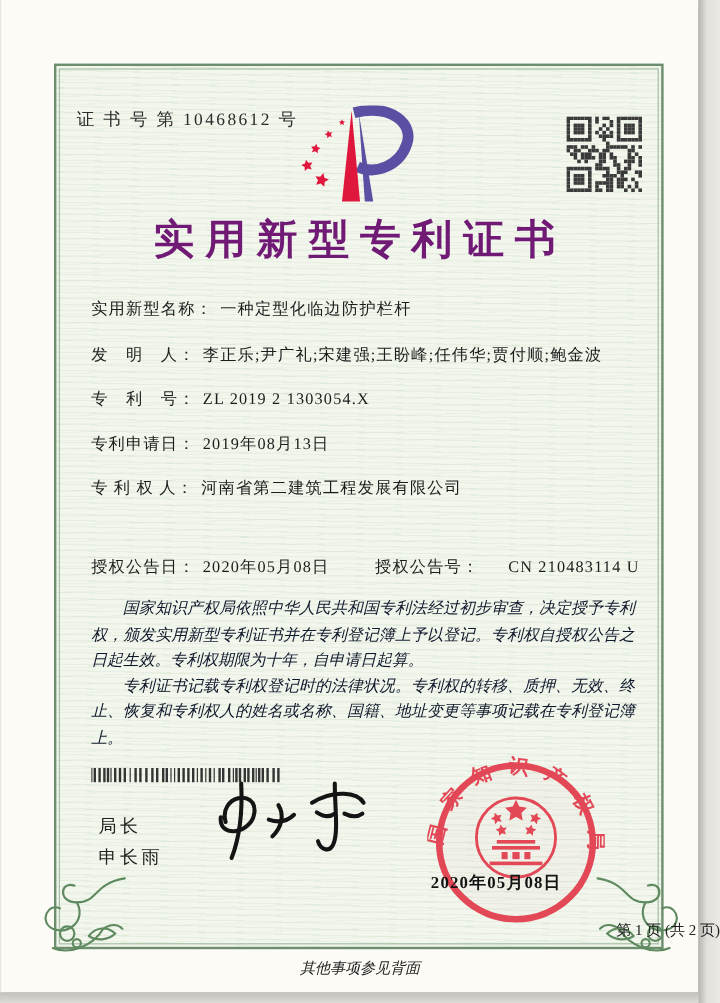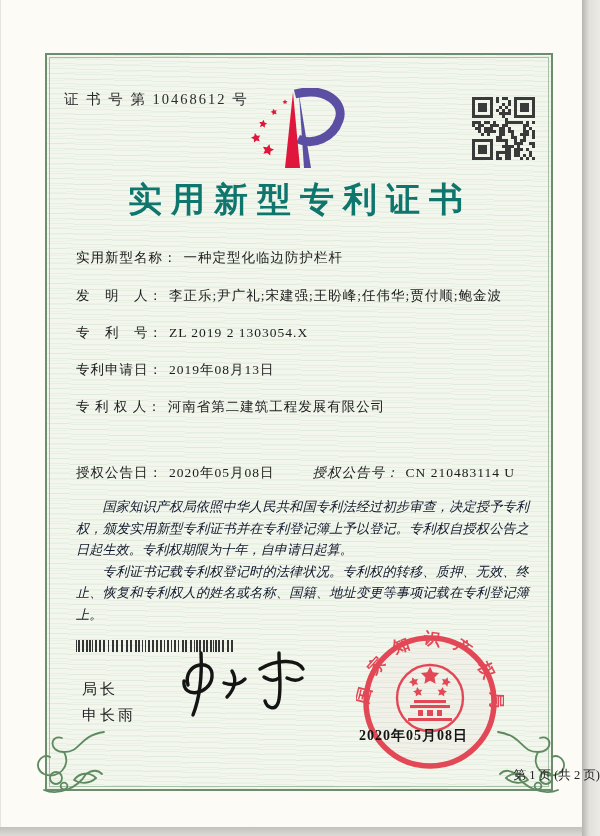--- a/index.html
+++ b/index.html
@@ -23,26 +23,26 @@
              repeating-linear-gradient(1.5deg, rgba(130,175,125,.10) 0 1px, transparent 1px 5px),
              repeating-linear-gradient(-1.5deg, rgba(130,175,125,.07) 0 1px, transparent 1px 7px),
              #f2f6ed; }
   .frame-inner { position:absolute; left:2px; top:2px; right:2px; bottom:2px;
            border:1px solid #a6c0a5; }
 
   .txt { position:absolute; color:#1d1d1d; white-space:nowrap; }
 
   .cert-no { left:64px; top:90px; font-size:14.5px; letter-spacing:2px; color:#2b2b2b; }
   .title { left:0; top:177px; width:600px; text-align:center; font-size:34px;
-           font-weight:bold; letter-spacing:9px; color:#0f766e; white-space:nowrap; }
+           font-weight:bold; letter-spacing:9px; color:#701a75; white-space:nowrap; }
 
   .row { position:absolute; left:76px; width:452px; font-size:13.5px;
          letter-spacing:1px; color:#1c1c1c; white-space:nowrap; }
   .row .lbl { margin-right:6px;text-align:center; }
-  .row .lbl2 { margin-left:38px; margin-right:6px;font-style:italic; }
+  .row .lbl2 { margin-left:38px; margin-right:24px; }
 
   .body-text { position:absolute; left:76px; top:496px; width:453px;
          font-size:13.2px; line-height:21.5px; color:#0f172a; text-align:justify; }
   .body-text p { text-indent:2em; font-style:italic; }
 
   .barcode { position:absolute; left:76px; top:640px; }
   .barcode rect { fill:#343434; }
 
   .signer { position:absolute; left:82px; top:676px; font-family:"Liberation Sans",sans-serif;
          font-size:15px; letter-spacing:3px; color:#222; line-height:26px; }
@@ -456,13 +456,14 @@
         <rect x="52" y="88" width="44" height="3"></rect>
       </g>
       <defs>
         <path id="st2" d="M0,-10L2.94,-4.05L9.51,-3.09L4.76,1.55L5.88,8.09L0,5L-5.88,8.09L-4.76,1.55L-9.51,-3.09L-2.94,-4.05Z"></path>
       </defs>
     </g>
   </svg>
   <div class="seal-date">2020年05月08日</div>
 
   <div class="txt page-num">第 1 页 (共 2 页)</div>
+  <div class="txt back-note">其他事项参见背面</div>
 </div>
 
 </body></html>

